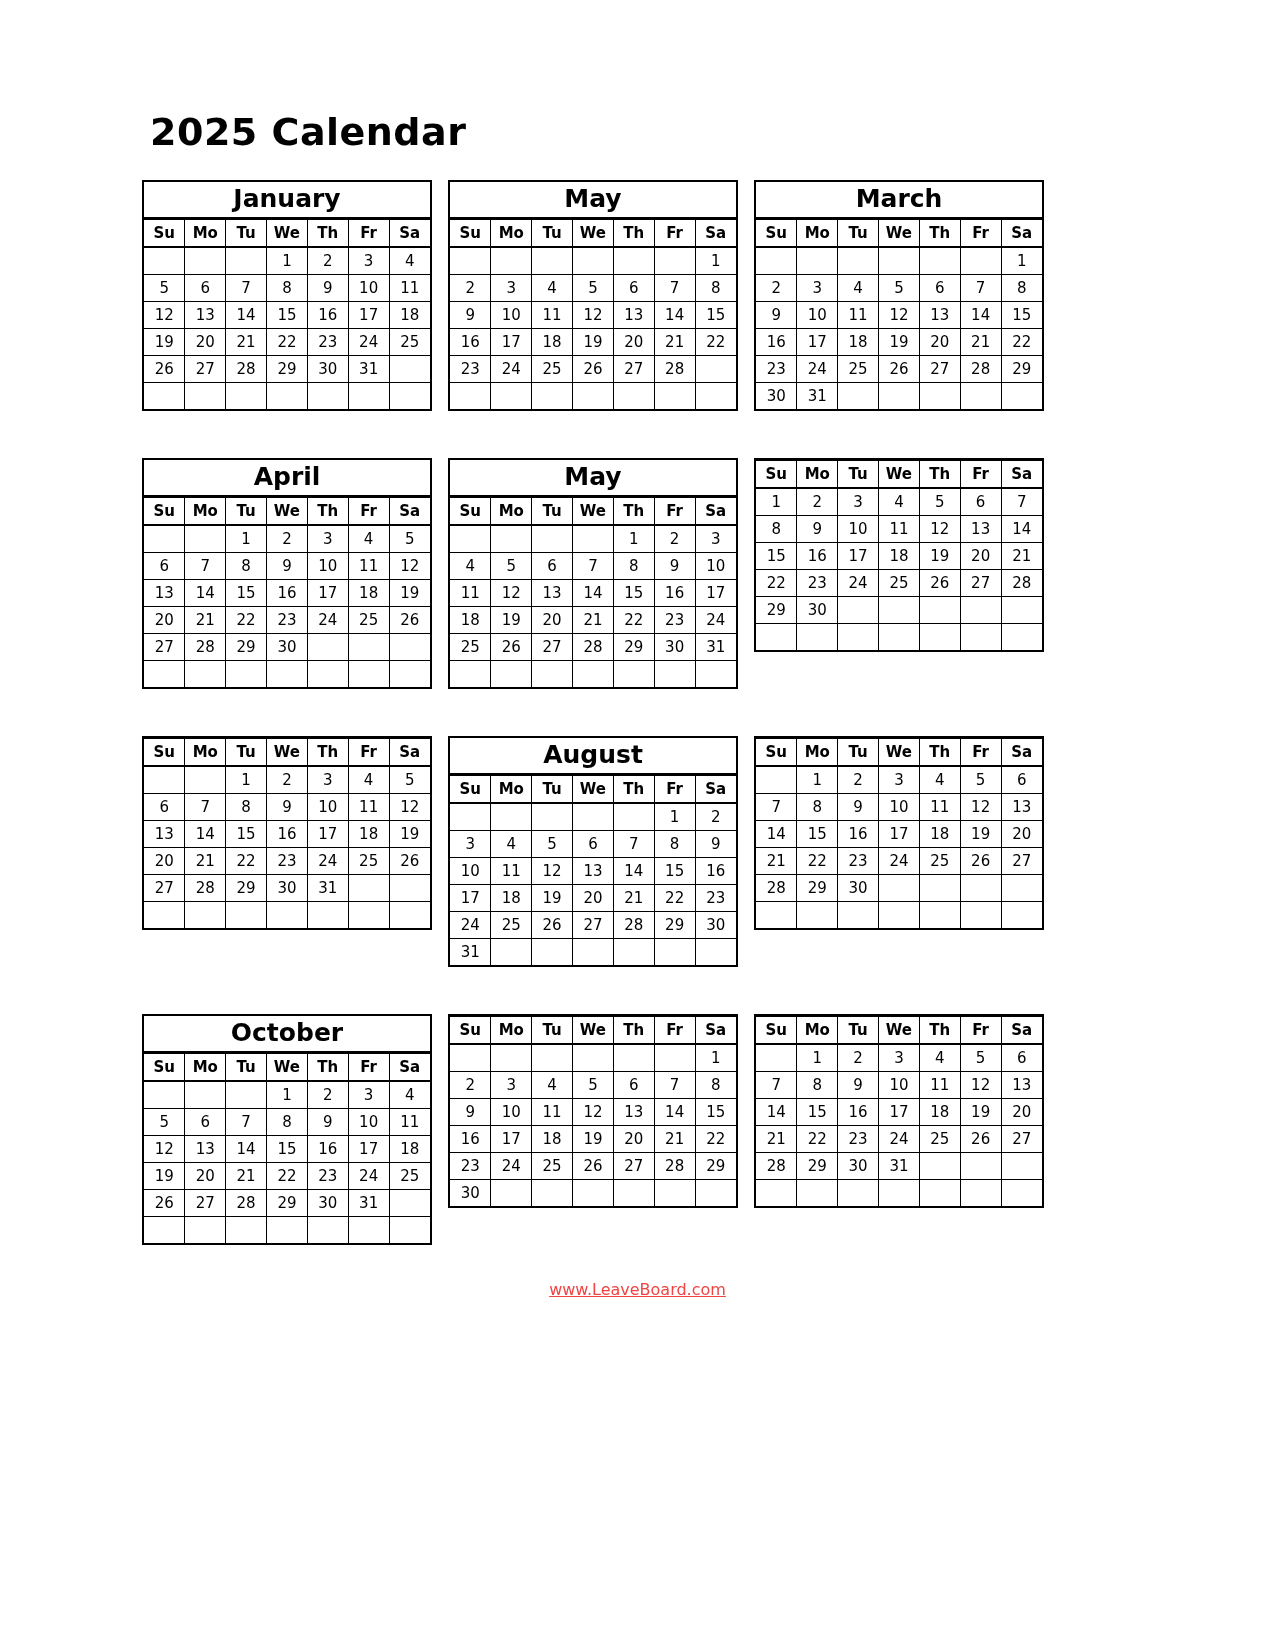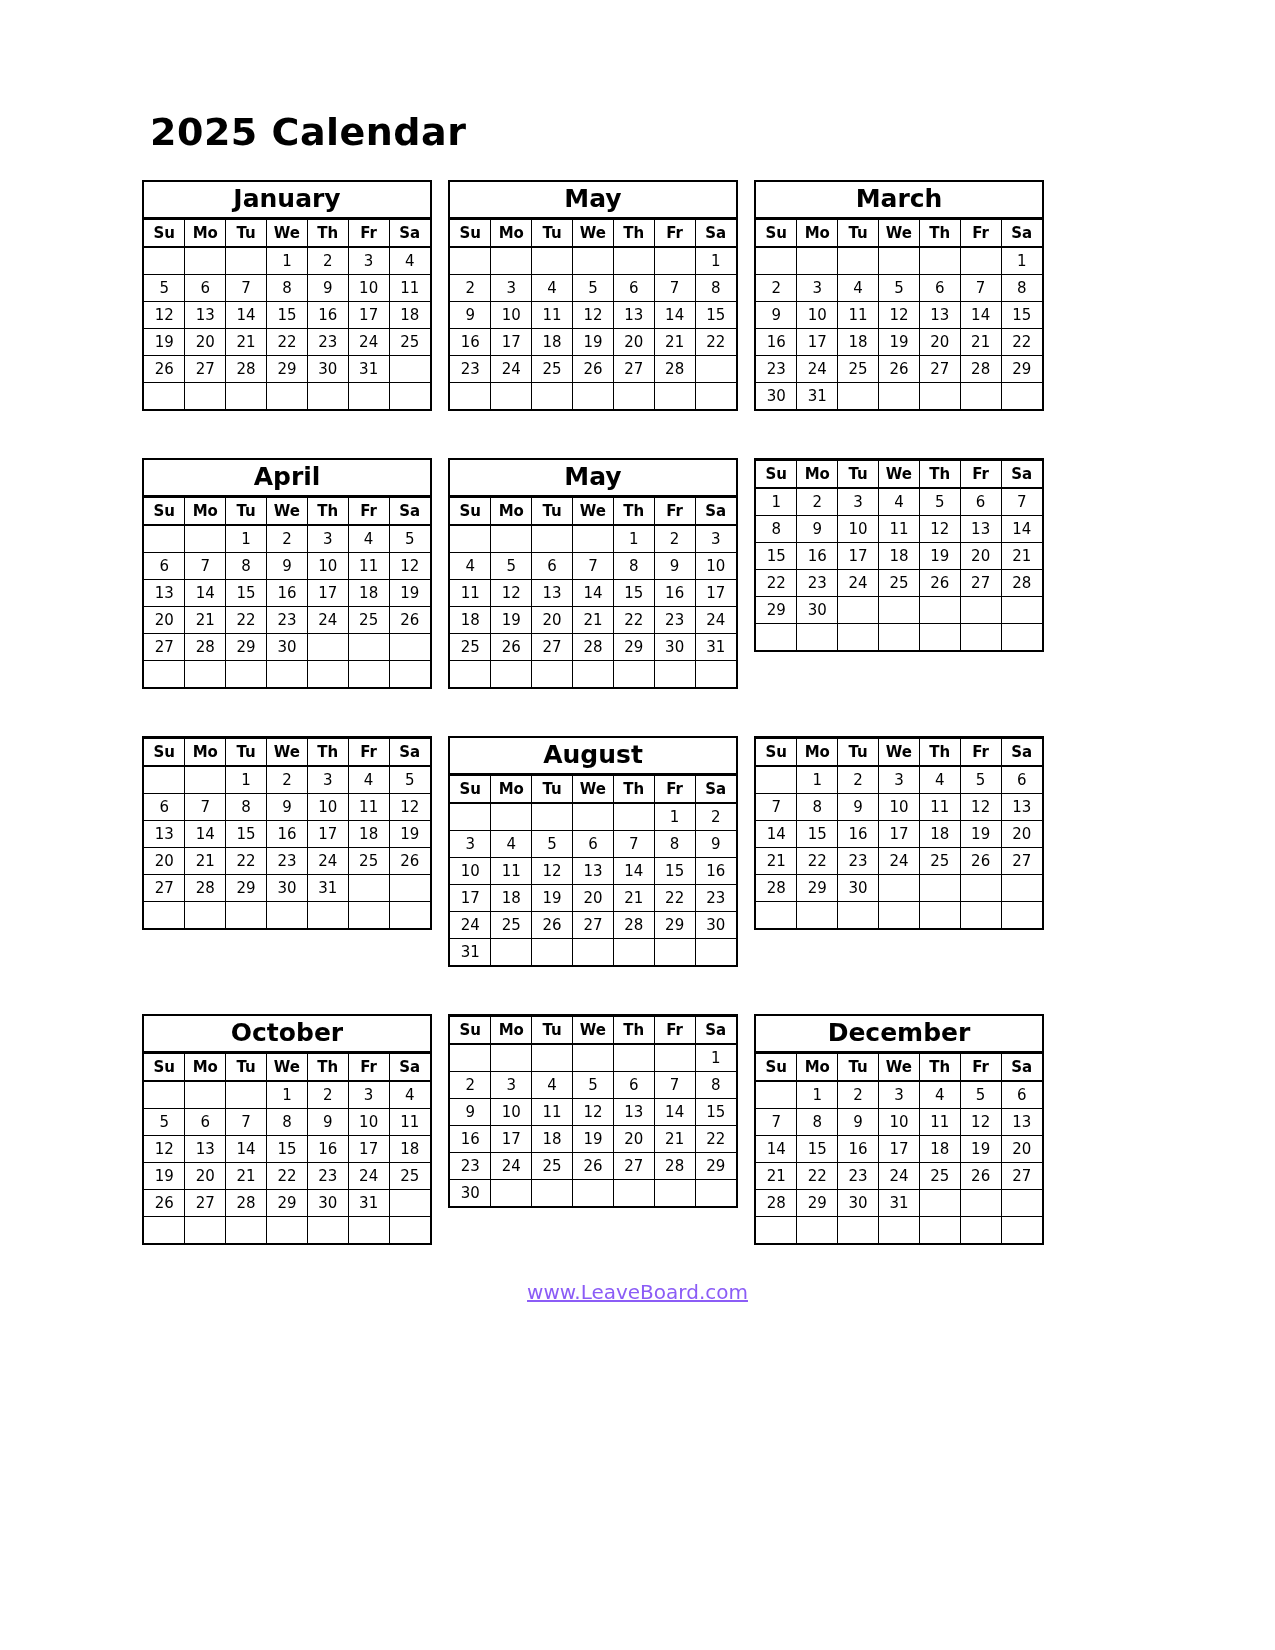--- a/index.html
+++ b/index.html
@@ -93,22 +93,22 @@
     border-bottom: none;
   }
   .footer {
     position: absolute;
     top: 1280px;
     left: 0;
     width: 1275px;
     text-align: center;
   }
   .footer a {
-    color: #8b5cf6;
-    font-size: 20px;
+    color: #ef4444;
+    font-size: 16px;
     text-decoration: underline;
     font-family: "DejaVu Sans", sans-serif;
   }
 </style>
 </head>
 <body>
 
 <div class="page">
 
   <div class="title">2025 Calendar</div>
@@ -919,21 +919,20 @@
                 <td></td>
                 <td></td>
                 <td></td>
               </tr>
             </tbody>
           </table>
         </div>
       </div>
       <div class="month-cell">
         <div class="month-box">
-          <div class="month-name">December</div>
           <table class="cal">
             <thead>
               <tr>
                 <th>Su</th>
                 <th>Mo</th>
                 <th>Tu</th>
                 <th>We</th>
                 <th>Th</th>
                 <th>Fr</th>
                 <th>Sa</th>

